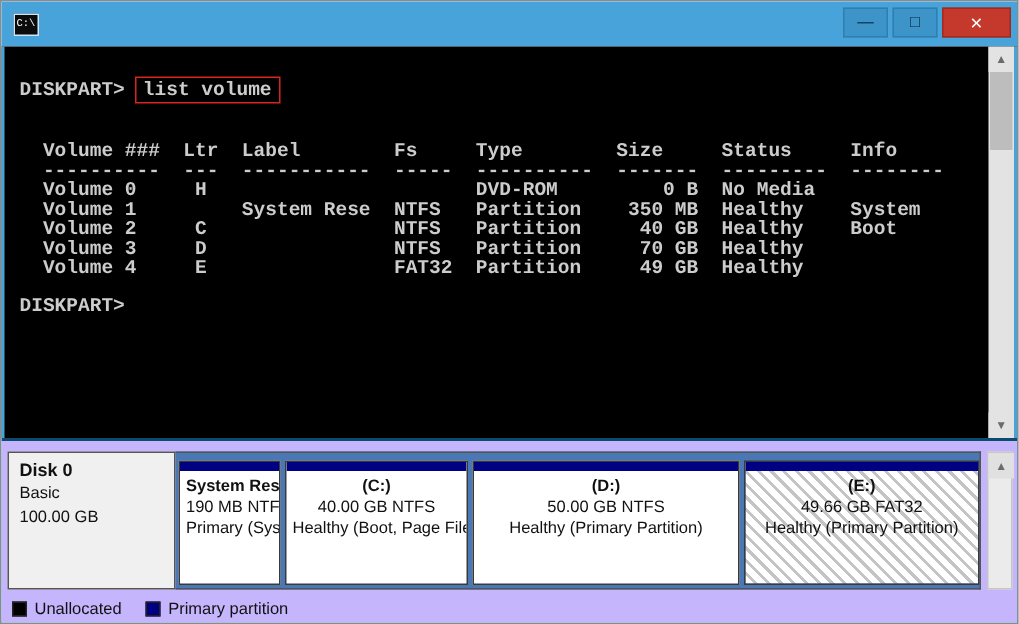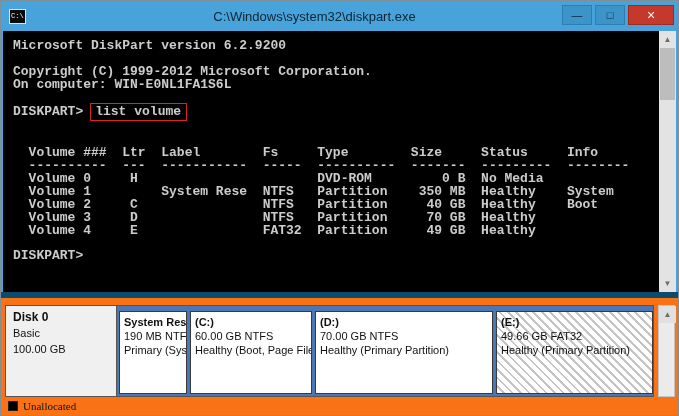--- a/index.html
+++ b/index.html
@@ -106,22 +106,22 @@
   .sb-btn.down { position: absolute; bottom: 0; left: 0; }
   .sb-thumb {
     position: absolute; top: 17px; left: 1px;
     width: 15px; height: 52px;
     background: #BDBDBD;
   }
 
   
   .diskmgmt {
     height: 123px;
-    background: #f97316;
-    border-top: 6px solid #0c4a6e;
+    background: #c4b5fd;
+    border-top: 2px solid #0c4a6e;
     position: relative;
   }
   .disk-row {
     position: absolute; top: 7px; left: 4px; right: 24px; height: 92px;
     display: flex;
   }
   .disk-head {
     flex: 0 0 112px;
     border: 1px solid #555;
     background: #F0F0F0;
@@ -136,22 +136,23 @@
     background: var(--partition-strip, #4A78B5);
     border: 1px solid #555; border-left: none;
     display: flex;
     gap: 3px;
     padding: 5px 2px 2px 2px;
     overflow: hidden;
   }
   .partition {
     background: #ffffff;
     border: 1px solid #3a3a3a;
-    display: flex; flex-direction: row;
-    overflow: hidden;
+    display: flex; flex-direction: column;
+    overflow: hidden;
+    text-align: center;
   }
   .partition.hatched {
     background: repeating-linear-gradient(45deg, #ffffff 0 4px, #c4c4c4 4px 6px);
   }
   .pt-band {
     height: 6px;
     background: var(--partition-band, #000082);
     flex: 0 0 auto;
   }
   .pt-body {
@@ -165,51 +166,46 @@
     position: absolute; right: 3px; top: 7px;
     width: 17px; height: 92px;
     background: #EBEBEB;
     border: 1px solid #c6c6c6;
   }
   .mini-scroll .sb-btn { background: #E0E0E0; }
 
   .legend {
     position: absolute; left: 7px; bottom: 3px;
     display: flex; align-items: flex-start; gap: 16px;
-    font-size: 11px; color: #111; font-family: Liberation Serif, serif;
+    font-size: 11px; color: #111;
   }
   .legend-item { display: flex; align-items: center; gap: 5px; }
   .legend-swatch { width: 10px; height: 10px; border: 1px solid #222; display: inline-block; }
 </style>
 </head>
 <body>
 
 <div class="window">
 
   <div class="titlebar">
     <span class="app-icon">C:\</span>
-    <span class="title">C:\Windows\system32\diskpart.exe</span>
     <div class="controls">
       <div class="ctl">
         <span>—</span>
       </div>
       <div class="ctl">
         <span>□</span>
       </div>
       <div class="ctl close">
         <span>×</span>
       </div>
     </div>
   </div>
 
   <div class="console">
-    <pre>Microsoft DiskPart version 6.2.9200
-
-Copyright (C) 1999-2012 Microsoft Corporation.
-On computer: WIN-E0NL1FA1S6L</pre>
     <pre class="promptline"><span>DISKPART&gt;</span><span class="cmdbox">list volume</span></pre>
     <pre class="volume-table">  Volume ###  Ltr  Label        Fs     Type        Size     Status     Info
   ----------  ---  -----------  -----  ----------  -------  ---------  --------
   Volume 0     H                       DVD-ROM         0 B  No Media
   Volume 1         System Rese  NTFS   Partition    350 MB  Healthy    System
   Volume 2     C                NTFS   Partition     40 GB  Healthy    Boot
   Volume 3     D                NTFS   Partition     70 GB  Healthy
   Volume 4     E                FAT32  Partition     49 GB  Healthy</pre>
     <pre class="final-prompt">DISKPART&gt;</pre>
 
@@ -237,29 +233,29 @@
             <div class="pt-body">
               <div class="pt-label">System Res</div>
               <div class="pt-size">190 MB NTF</div>
               <div class="pt-status">Primary (Sys</div>
             </div>
           </div>
           <div class="partition" style="flex: 0 0 122px;">
             <div class="pt-band"></div>
             <div class="pt-body">
               <div class="pt-label">(C:)</div>
-              <div class="pt-size">60.00 GB NTFS</div>
+              <div class="pt-size">40.00 GB NTFS</div>
               <div class="pt-status">Healthy (Boot, Page File,</div>
             </div>
           </div>
           <div class="partition" style="flex: 0 0 178px;">
             <div class="pt-band"></div>
             <div class="pt-body">
               <div class="pt-label">(D:)</div>
-              <div class="pt-size">70.00 GB NTFS</div>
+              <div class="pt-size">50.00 GB NTFS</div>
               <div class="pt-status">Healthy (Primary Partition)</div>
             </div>
           </div>
           <div class="partition hatched" style="flex: 0 0 157px;">
             <div class="pt-band"></div>
             <div class="pt-body">
               <div class="pt-label">(E:)</div>
               <div class="pt-size">49.66 GB FAT32</div>
               <div class="pt-status">Healthy (Primary Partition)</div>
             </div>
@@ -269,16 +265,20 @@
     <div class="mini-scroll">
       <div class="sb-btn">
         <span>▲</span>
       </div>
     </div>
     <div class="legend">
         <div class="legend-item">
           <span class="legend-swatch" style="background: rgb(0, 0, 0);"></span>
           <span>Unallocated</span>
         </div>
+        <div class="legend-item">
+          <span class="legend-swatch" style="background: rgb(0, 0, 130);"></span>
+          <span>Primary partition</span>
+        </div>
       </div>
   </div>
 
 </div>
 
 </body></html>

